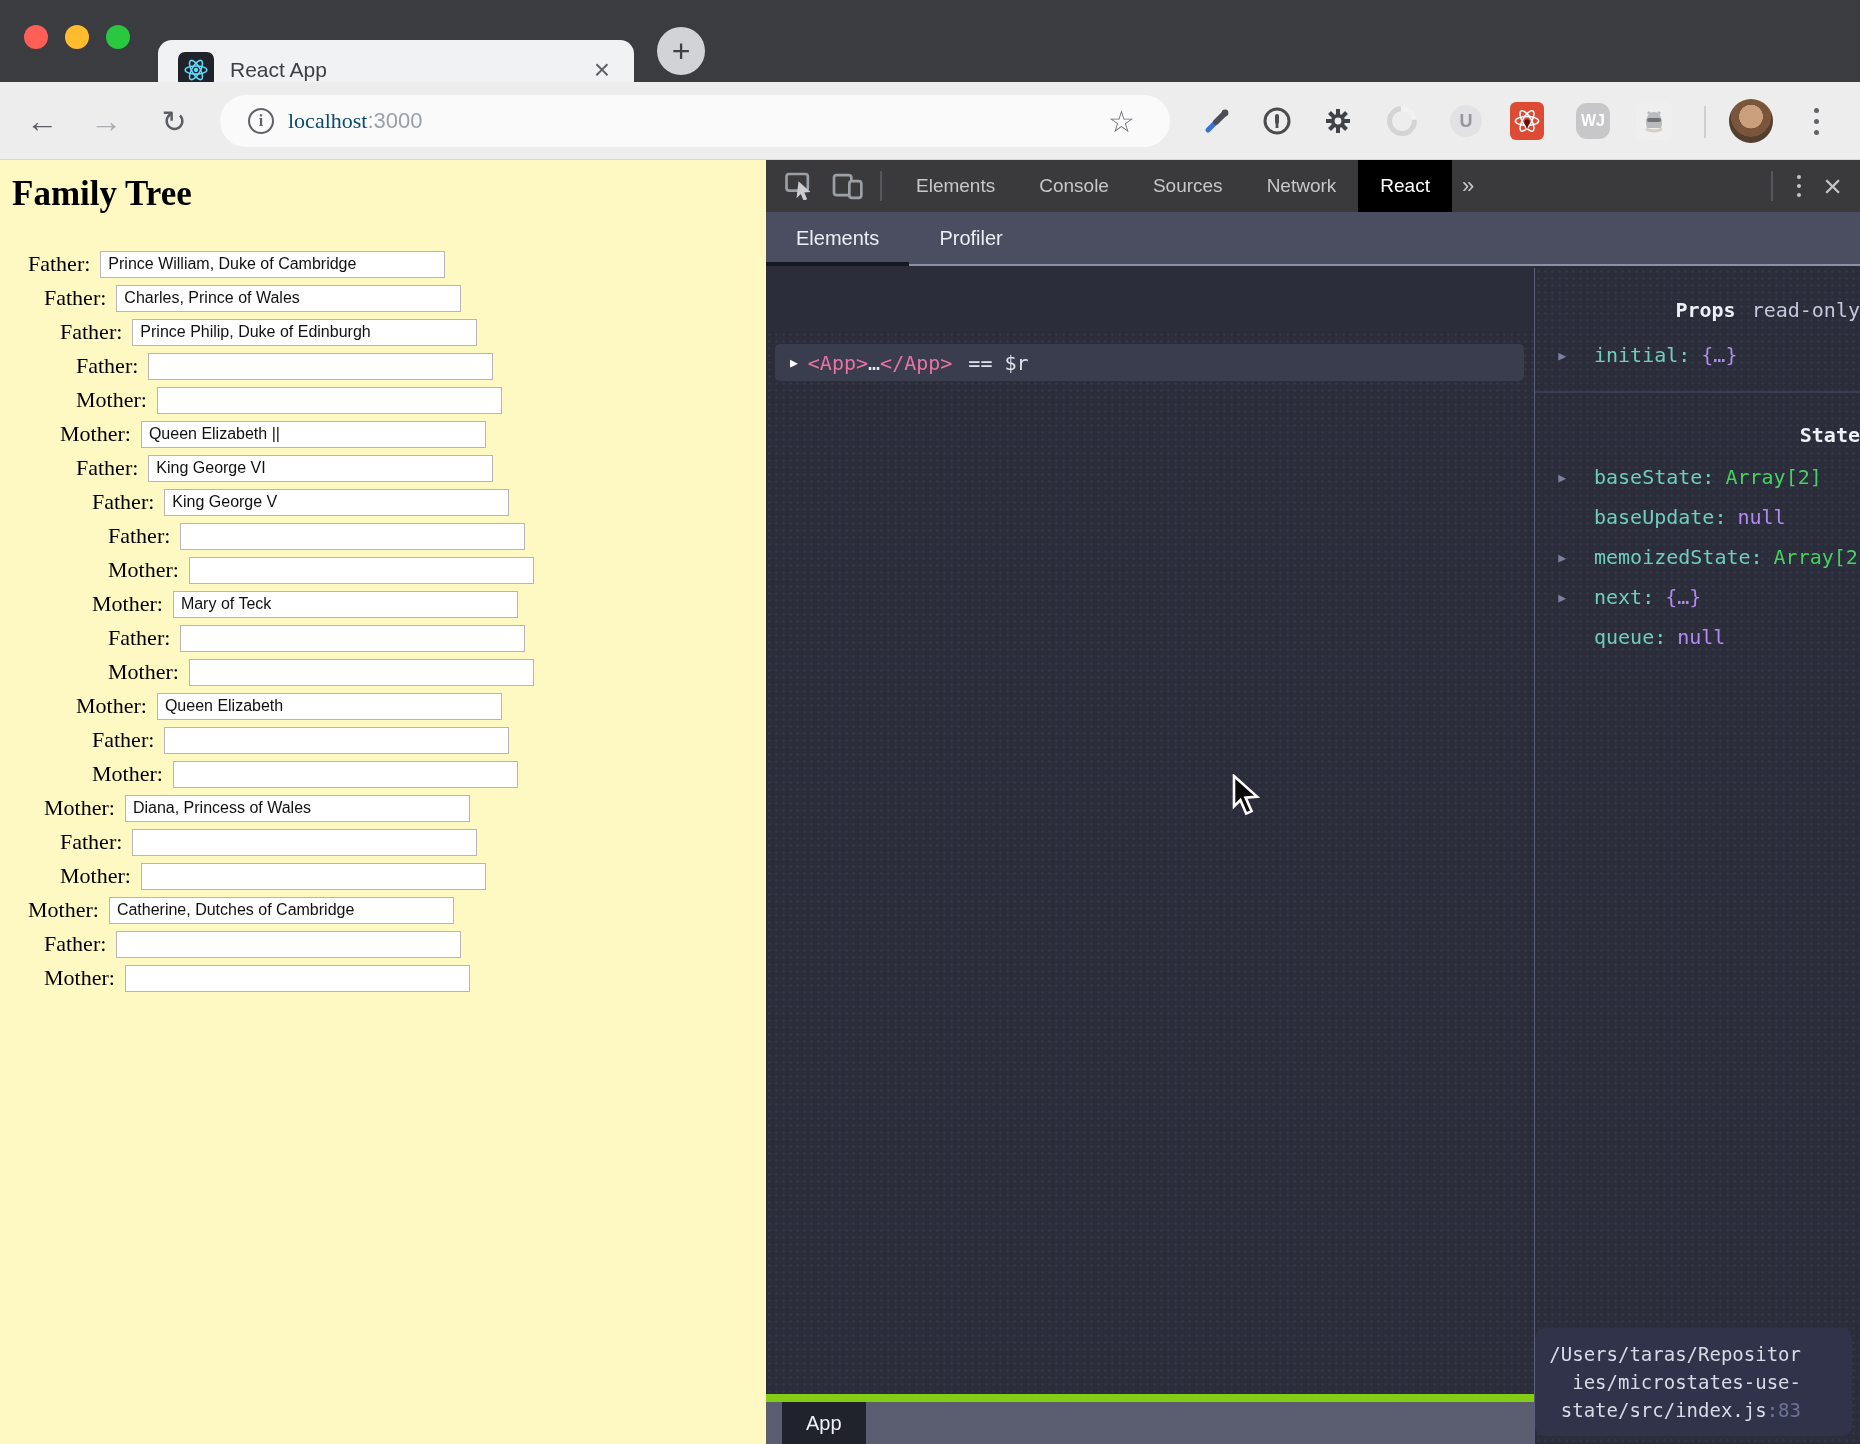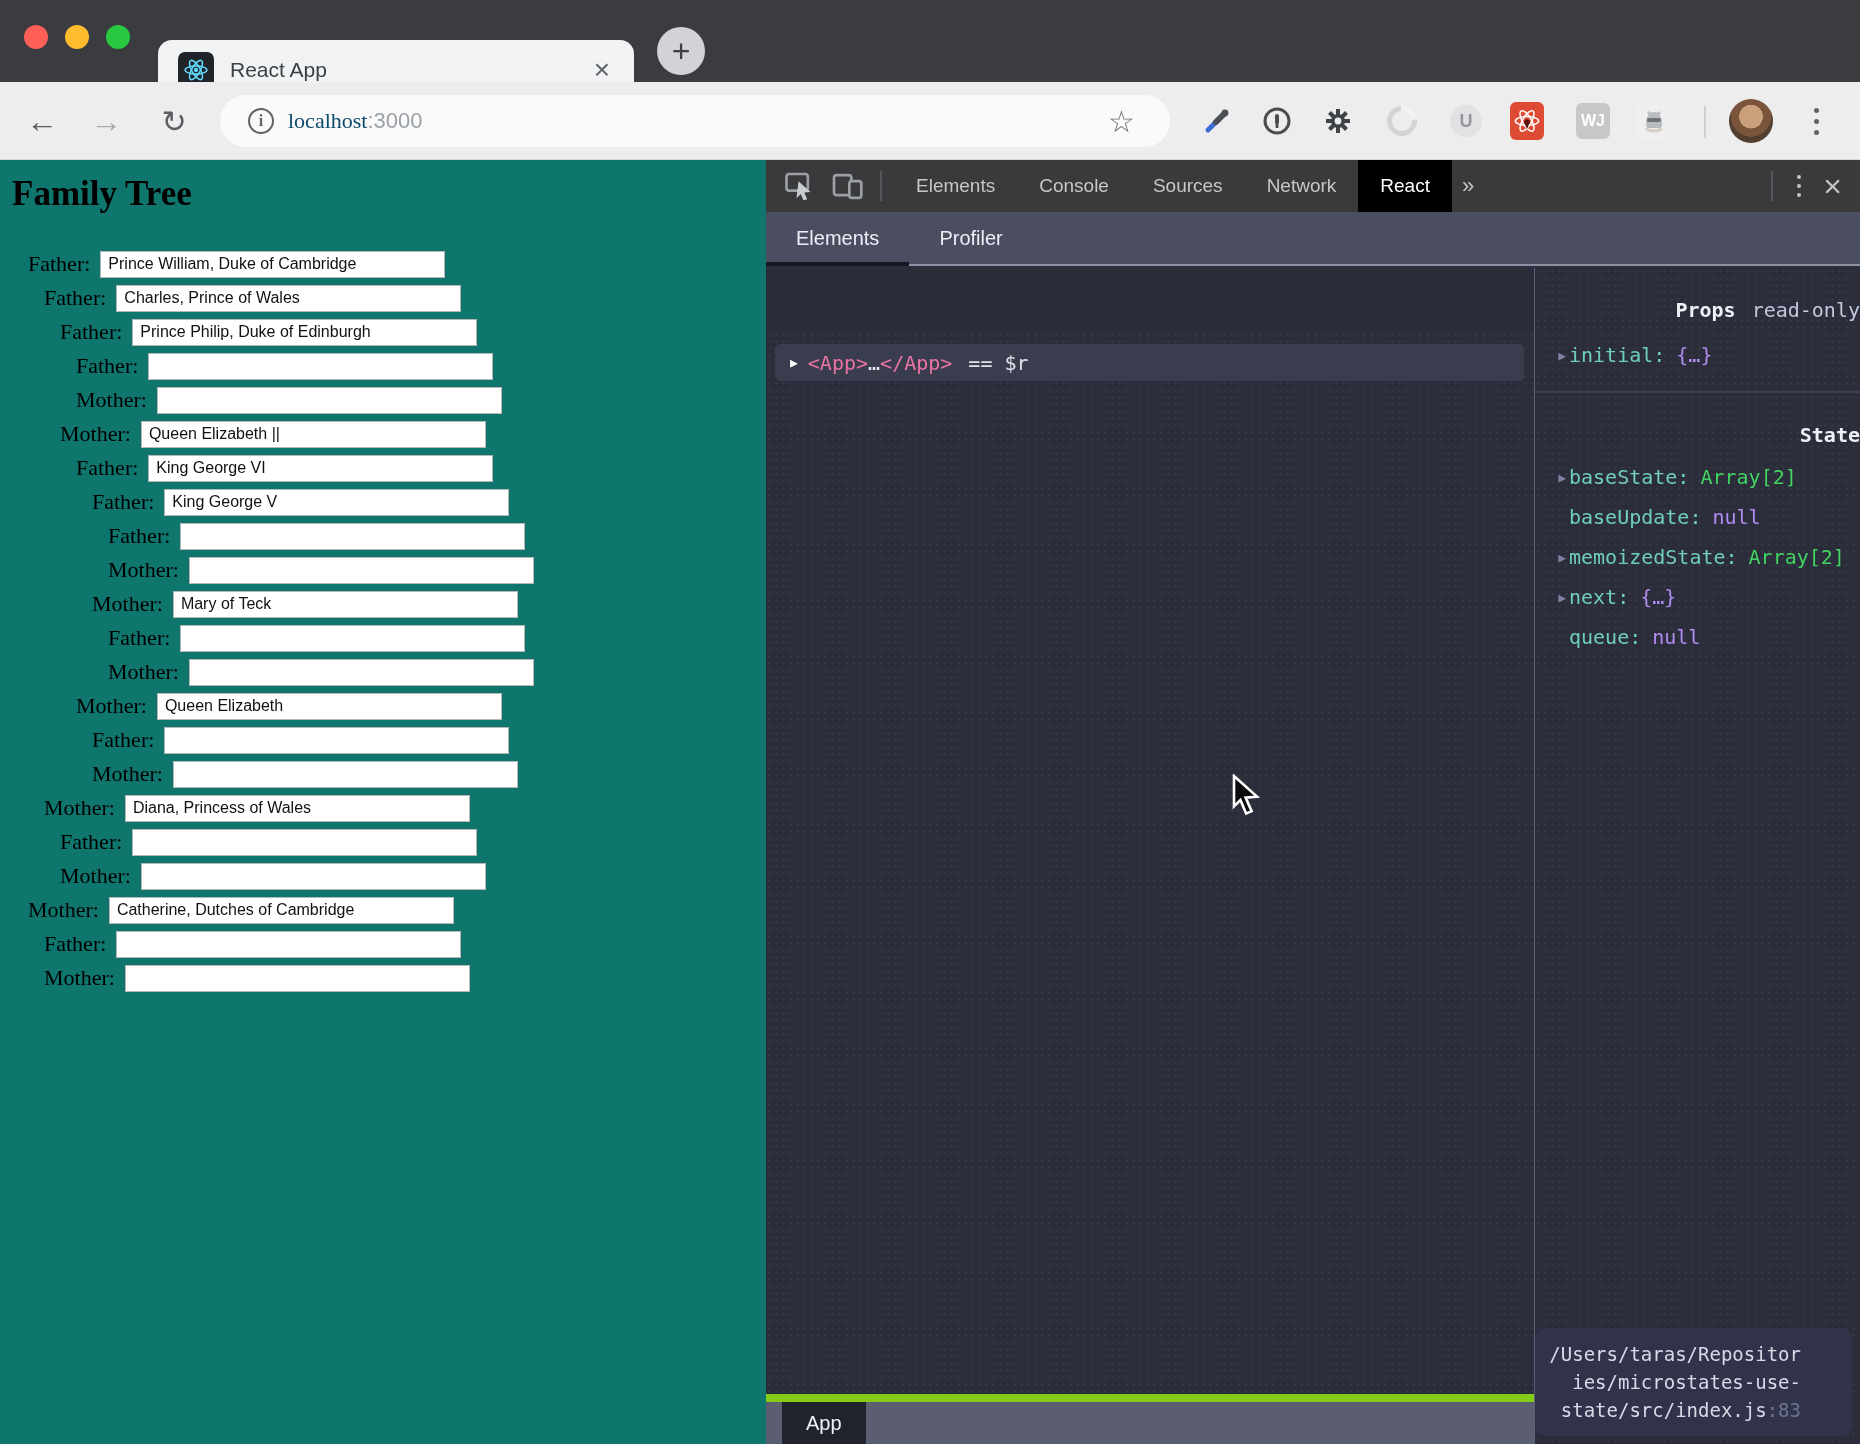--- a/index.html
+++ b/index.html
@@ -43,21 +43,21 @@
   .ext { position:absolute; top:0; height:78px; display:flex; align-items:center; justify-content:center; width:44px; }
   .ext-sq { border-radius:6px; display:flex; align-items:center; justify-content:center; }
   .ext-divider { position:absolute; left:1704px; top:24px; width:2px; height:32px; background:#cfcfd1; }
   .avatar { position:absolute; left:1729px; top:17px; width:44px; height:44px; border-radius:50%;
             background:radial-gradient(circle at 50% 40%, #caa07c 0 34%, #7a553b 35% 58%, #40302244 59%), #584434; }
   .menu-dots { position:absolute; left:1806px; top:0; height:78px; display:flex; flex-direction:column;
                justify-content:center; gap:6px; width:20px; align-items:center; }
   .menu-dots i { width:5px; height:5px; border-radius:50%; background:#5f6368; }
 
   
-  .page { position:absolute; left:0; top:160px; width:766px; bottom:0; background:#0f766e; overflow:hidden; }
+  .page { position:absolute; left:0; top:160px; width:766px; bottom:0; background:#fef9c3; overflow:hidden; }
   .page h1 { margin:14px 0 0 12px; font-family:"Liberation Serif", serif; font-size:35px; color:#000; }
   .ftree { position:absolute; left:0; top:90px; right:0; }
   .frow { height:28px; margin-bottom:6px; display:flex; align-items:center; }
   .frow label { font-family:"Liberation Serif", serif; font-size:22px; color:#000; margin-right:10px; white-space:nowrap; }
   .frow input { width:345px; height:27px; border:1px solid #b6b6b6; background:#fff; font-family:"Liberation Sans",sans-serif;
                 font-size:16px; color:#111; padding:0 7px; flex:none; }
   .lvl0{padding-left:12px}.lvl1{padding-left:28px}.lvl2{padding-left:44px}.lvl3{padding-left:60px}
   .lvl4{padding-left:76px}.lvl5{padding-left:92px}.lvl6{padding-left:108px}
 
   
@@ -100,21 +100,21 @@
                border-top:8px solid #84cc16; display:flex; }
   .crumb { margin-left:16px; background:#20222c; color:#f0f2f8; padding:0 24px; display:flex;
            align-items:center; font-size:20px; }
 
   .dt-side { position:absolute; left:768px; top:108px; right:0; bottom:0; border-left:1px solid #5c6078;
              overflow:hidden; font-family:"DejaVu Sans Mono", monospace; }
   .side-head { margin:30px 0 0 18px; font-size:20px; font-weight:bold; color:#eef0f7; white-space:nowrap; }
   .side-badge { font-weight:normal; color:#c3c8dd; margin-left:16px; }
   .kv-row { margin-top:21px; display:flex; align-items:center; white-space:nowrap; font-size:20px; }
   .kv-row .tri { width:15px; margin-left:16px; font-size:13px; color:#7b81a0; flex:none; }
-  .kv-row .key { margin-left:3px; color:#6fcfbd; }
+  .kv-row .key { margin-left:28px; color:#6fcfbd; }
   .kv-row .val { margin-left:11px; }
   .v-object, .v-null { color:#b28bf0; }
   .v-array { color:#42d361; }
   .side-divider { margin-top:24px; border:none; border-top:2px solid #3b3e52; }
   .state-rows .kv-row { margin-top:0; height:40px; }
   .state-rows { margin-top:10px; }
   .src-card { position:absolute; left:0; right:8px; bottom:8px; background:#30334a; border-radius:10px;
               padding:12px 51px 12px 14px; font-size:19px; line-height:28px; color:#d8dbe7;
               overflow-wrap:break-word; word-wrap:break-word; }
   .src-line { color:#6d7392; }
@@ -199,21 +199,21 @@
             <ellipse cx="12" cy="12" rx="10" ry="3.8"></ellipse>
             <ellipse cx="12" cy="12" rx="10" ry="3.8" transform="rotate(60 12 12)"></ellipse>
             <ellipse cx="12" cy="12" rx="10" ry="3.8" transform="rotate(120 12 12)"></ellipse>
           </g>
           <circle cx="12" cy="13" r="2.4" fill="#5c120a"></circle>
           <path d="M10.4 15 h3.2 l-1.6 4z" fill="#5c120a"></path>
         </svg>
     </div>
   </div>
   <div class="ext" style="left:1571px">
-    <div class="ext-sq" style="width:34px;height:36px;background:#c7c7c9;color:#ffffff;font-size:16px;font-weight:bold;letter-spacing:0;">WJ</div>
+    <div class="ext-sq" style="width:34px;height:36px;background:#c7c7c9;color:#ffffff;font-size:16px;font-weight:bold;letter-spacing:0;border-radius:11px;">WJ</div>
   </div>
   <div class="ext" style="left:1632px">
     <div class="ext-sq" style="width:36px;height:38px;background:#efeff0;">
       <svg width="30" height="30" viewBox="0 0 30 30">
           <path d="M8 22 C5 14 9 6 15 6 C21 6 25 14 22 22 Z" fill="#b9bcbf"></path>
           <path d="M9 6 l4 4 M21 6 l-4 4" stroke="#b9bcbf" stroke-width="3"></path>
           <rect x="8" y="12" width="14" height="4" rx="2" fill="#6e7276"></rect>
           <path d="M7 23 q8 4 16 0" stroke="#d6cfc0" stroke-width="3" fill="none"></path>
         </svg>
     </div>

